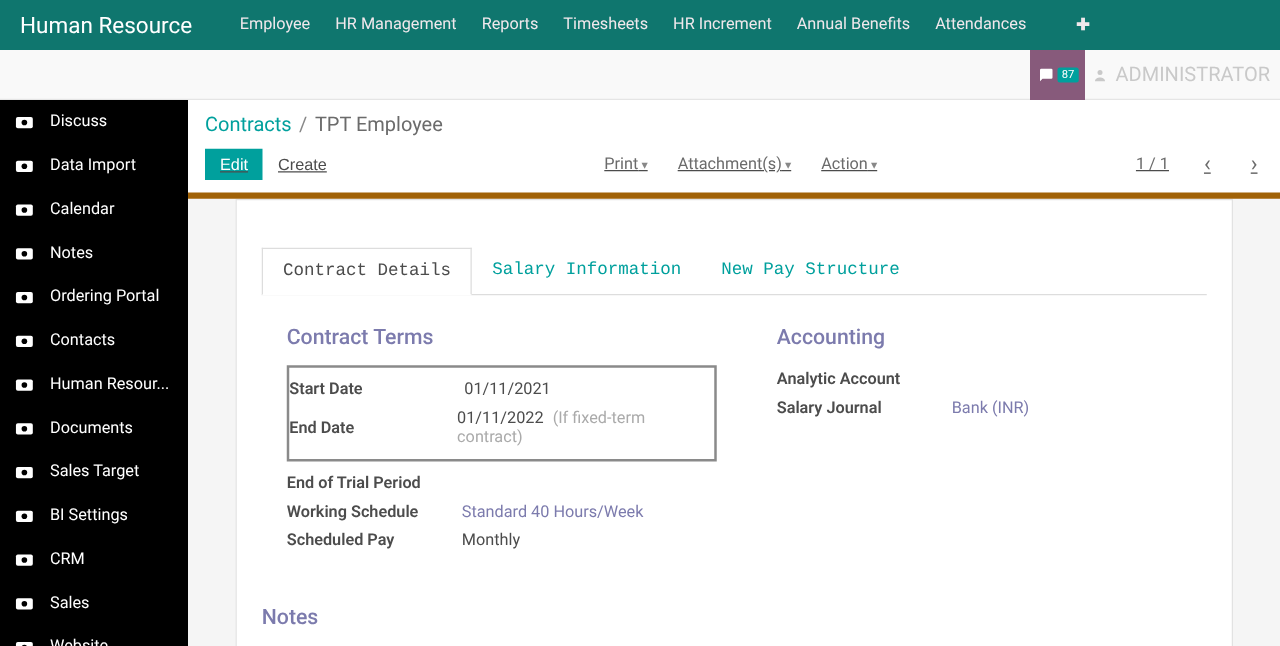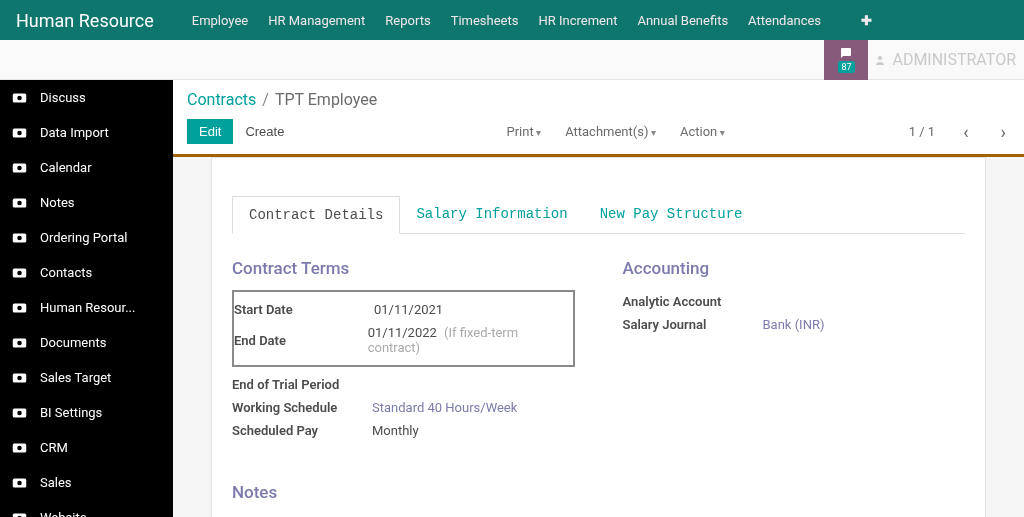--- a/index.html
+++ b/index.html
@@ -7,56 +7,56 @@
 
   
   .topbar { height: 40px; background: #0f766e; color: #fff; display: flex; align-items: center; padding: 0 16px; }
   .brand { font-size: 18px; font-weight: 400; margin-right: 38px; }
   .topnav { display: flex; gap: 20px; font-size: 13px; }
   .topnav span { color: #f0e8ec; cursor: pointer; }
   .plus { margin-left: 20px; font-weight: bold; color:#fff; }
 
   
   .secondbar { height: 40px; background: #f9f9f9; border-bottom: 1px solid #e5e5e5; display: flex; justify-content: flex-end; align-items: center; padding-right: 0; }
-  .chatbox { width: 44px; height: 40px; background: #875A7B; display:flex; align-items:center; justify-content:center; gap:2px; margin-right:6px;flex-direction:column; }
+  .chatbox { width: 44px; height: 40px; background: #875A7B; display:flex; align-items:center; justify-content:center; gap:2px; margin-right:6px; }
   .chatbadge { background:#00A09D; color:#fff; font-size:9px; padding:1px 3px; border-radius:2px; }
   .adminlbl { color:#c9c9c9; font-size:16px; margin-right:8px; display:flex; align-items:center; gap:6px; }
 
   
   .main { display:flex; height: calc(517px - 80px); }
-  .sidebar { width: 173px; background:#000; color:#fff; overflow-y:auto; position:relative; }
+  .sidebar { width: 150px; background:#000; color:#fff; overflow-y:auto; position:relative; }
   .sidebar::-webkit-scrollbar { width:6px; }
   .sidebar::-webkit-scrollbar-thumb { background:#555; border-radius:3px; }
   .sb-item { display:flex; align-items:center; gap:10px; padding:10px 12px; font-size:13px; cursor:pointer; white-space:nowrap; overflow:hidden; text-overflow:ellipsis; }
   .sb-icon { width:18px; height:14px; flex-shrink:0; }
 
   .content { flex:1; background:#fff; display:flex; flex-direction:column; overflow:hidden; }
   .crumbrow { padding: 10px 14px 4px 14px; display:flex; align-items:center; }
   .crumb-link { color:#00A09D; font-size:16px; }
   .crumb-sep { margin:0 6px; color:#888; font-size:16px; }
   .crumb-cur { color:#6b6b6b; font-size:16px; }
 
-  .actionrow { padding: 6px 14px 10px 14px; display:flex; align-items:center; border-bottom:3px solid #a16207; }
+  .actionrow { padding: 6px 14px 10px 14px; display:flex; align-items:center; border-bottom:5px solid #a16207;text-decoration:underline; }
   .btn-edit { background:#00A09D; color:#fff; border:none; padding:5px 12px; font-size:13px; cursor:pointer; }
   .btn-create { background:transparent; border:none; padding:5px 12px; font-size:13px; color:#4c4c4c; cursor:pointer; }
   .tool-right { margin-left:auto; display:flex; gap:24px; color:#6b6b6b; font-size:13px; align-items:center; }
   .tool-left { display:flex; gap:24px; margin-left:210px; color:#6b6b6b; font-size:13px; }
   .caret::after { content:" ▾"; font-size:10px; color:#888; }
   .pager { color:#6b6b6b; }
   .pagebtn { color:#6b6b6b; font-size:18px; cursor:pointer; padding:0 4px; }
 
   .sheet-wrap { flex:1; background:#f5f5f5; padding: 0 38px 18px 38px; overflow:auto; }
   .sheet { background:#fff; border:1px solid #e2e2e2; padding: 18px 20px 36px 20px; min-height:320px; }
 
   .tabs { display:flex; border-bottom:1px solid #ddd; margin-top:20px; }
   .tab { padding:10px 16px; font-size:14px; cursor:pointer; position:relative;font-family:Liberation Mono, monospace; }
   .tab.active { border:1px solid #ddd; border-bottom:1px solid #fff; margin-bottom:-1px; color:#4c4c4c; background:#fff; }
   .tab.link { color:#00A09D; }
 
-  .cols { display:flex; gap:48px; margin-top:24px; }
+  .cols { display:flex; gap:48px; margin-top:24px;margin-left:20px; }
   .col { flex:1; }
   .sect-h { color:#7C7BAD; font-size:17px; font-weight:500; margin-bottom:12px; }
 
   .fieldrow { display:flex; align-items:center; padding:4px 0; font-size:13px; }
   .fieldlbl { width:140px; color:#4c4c4c; font-weight:600; }
   .fieldval { color:#4c4c4c; }
   .fieldval.purple { color:#7C7BAD; }
   .hint { color:#aaa; margin-left:4px; }
 
   .boxed { border:2px solid #8a8a8a; padding:6px 8px 6px 0; margin-bottom:6px; }

